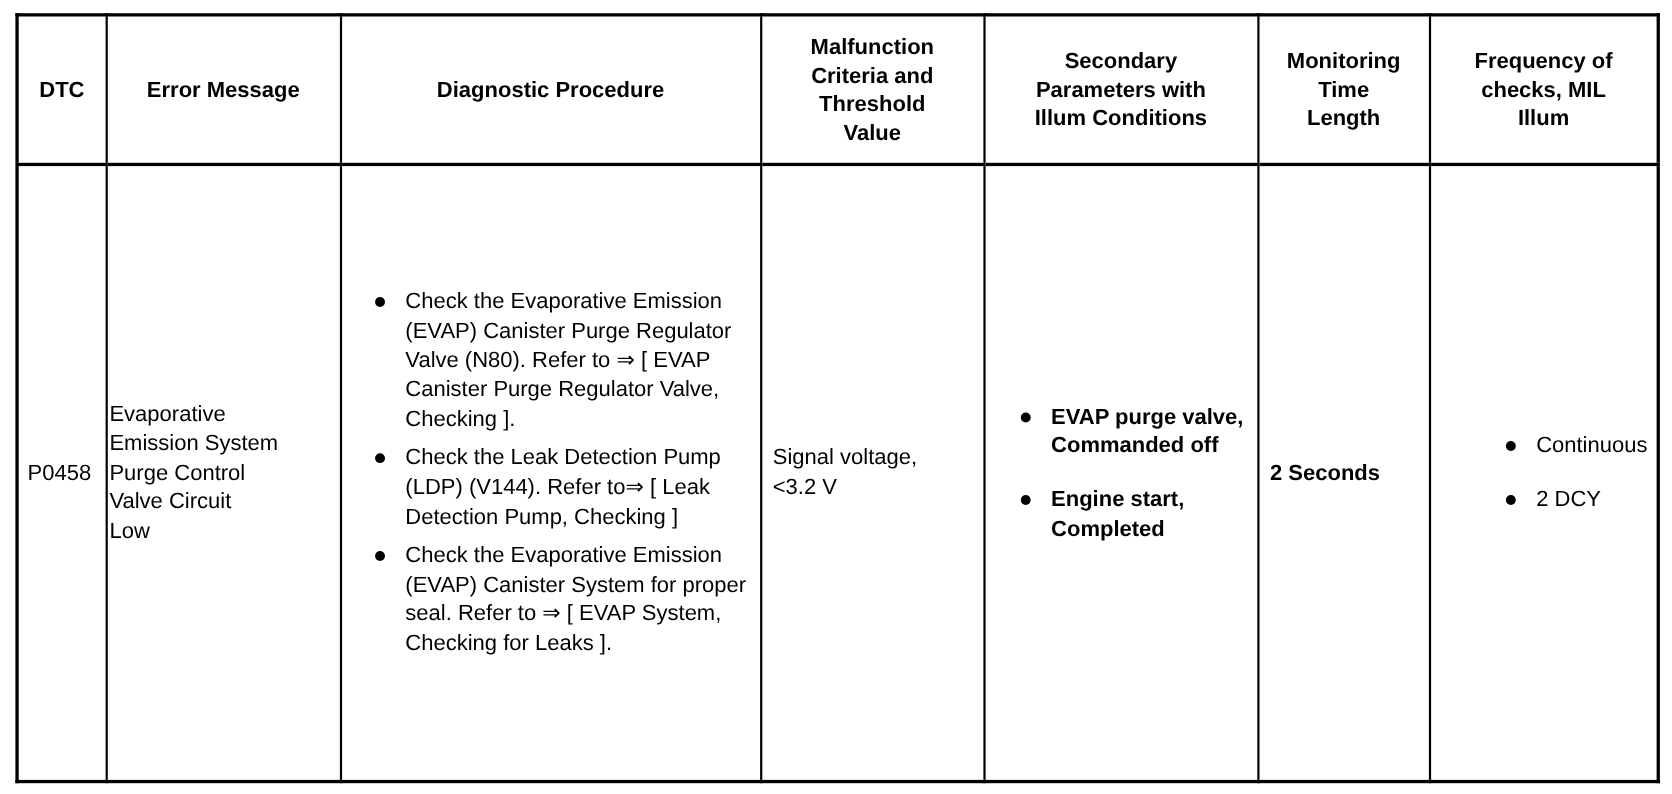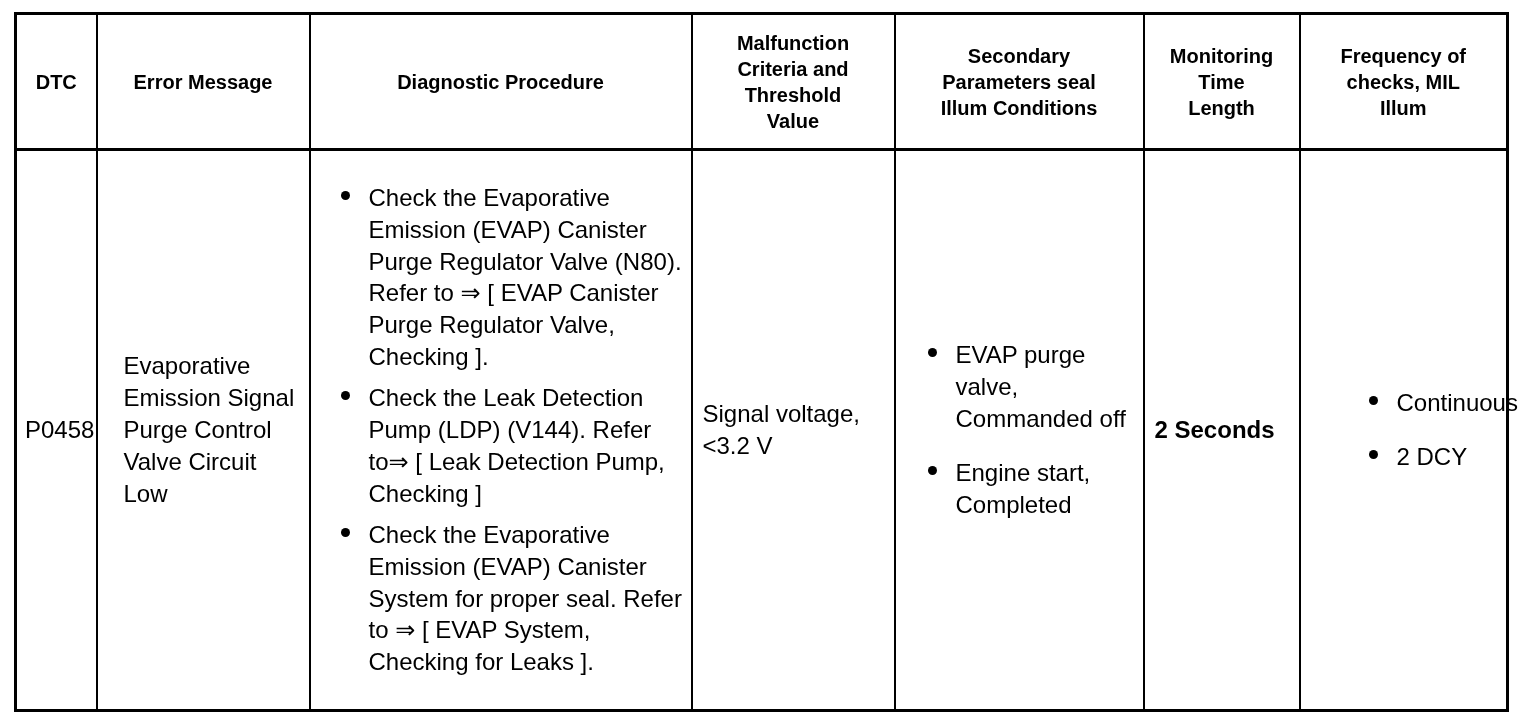--- a/index.html
+++ b/index.html
@@ -50,38 +50,38 @@
     vertical-align: middle;
     padding: 8px 6px;
     box-sizing: border-box;
     height: 136px;
   }
   thead th:last-child { border-right: none; }
 
   tbody td {
     border-right: 2px solid #000000;
     vertical-align: middle;
-    font-size: 24px;
+    font-size: 20px;
     line-height: 1.33;
     padding: 6px 8px;
     box-sizing: border-box;
   }
   tbody td:last-child { border-right: none; padding-left: 48px; }
 
   .cell-dtc {
     text-align: left;
     padding-left: 8px;
     white-space: nowrap;
   }
   .cell-error,
   .cell-malf,
   .cell-mon {
     text-align: left;
   }
-  .cell-error { padding-left: 26px; }
+  .cell-error { padding-left: 2px; }
   .cell-malf  { padding-left: 10px; }
   .cell-mon   { padding-left: 10px; font-weight: bold; }
 
   .wrapline { display: block; }
 
   
   ul.bullets {
     list-style: none;
     margin: 0;
     padding: 0;
@@ -99,21 +99,21 @@
     width: 9px;
     height: 9px;
     border-radius: 50%;
     background: #000000;
   }
   ul.proc-bullets > li + li { margin-top: 9px; }
   ul.sec-bullets  > li + li { margin-top: 22px; }
   ul.freq-bullets > li + li { margin-top: 22px; }
 
   ul.proc-bullets { padding-left: 14px; }
-  ul.sec-bullets  { padding-left: 16px; }
+  ul.sec-bullets  { padding-left: 16px; font-weight: bold; }
   ul.freq-bullets { padding-left: 12px; }
 </style>
 </head>
 <body>
 
 <div class="sheet">
   <table class="dtc-table">
     <colgroup>
       <col class="c-dtc">
       <col class="c-error">
@@ -135,42 +135,42 @@
           <span class="wrapline">Diagnostic Procedure</span>
         </th>
         <th>
           <span class="wrapline">Malfunction</span>
           <span class="wrapline">Criteria and</span>
           <span class="wrapline">Threshold</span>
           <span class="wrapline">Value</span>
         </th>
         <th>
           <span class="wrapline">Secondary</span>
-          <span class="wrapline">Parameters seal</span>
+          <span class="wrapline">Parameters with</span>
           <span class="wrapline">Illum Conditions</span>
         </th>
         <th>
           <span class="wrapline">Monitoring</span>
           <span class="wrapline">Time</span>
           <span class="wrapline">Length</span>
         </th>
         <th>
           <span class="wrapline">Frequency of</span>
           <span class="wrapline">checks, MIL</span>
           <span class="wrapline">Illum</span>
         </th>
       </tr>
     </thead>
     <tbody>
       <tr>
         <td class="cell-dtc">P0458</td>
 
         <td class="cell-error">
           <span class="wrapline">Evaporative</span>
-          <span class="wrapline">Emission Signal</span>
+          <span class="wrapline">Emission System</span>
           <span class="wrapline">Purge Control</span>
           <span class="wrapline">Valve Circuit</span>
           <span class="wrapline">Low</span>
         </td>
 
         <td class="cell-proc">
           <ul class="bullets proc-bullets">
             <li>Check the Evaporative Emission (EVAP) Canister Purge Regulator Valve (N80). Refer to ⇒ [ EVAP Canister Purge Regulator Valve, Checking ].</li>
             <li>Check the Leak Detection Pump (LDP) (V144). Refer to⇒ [ Leak Detection Pump, Checking ]</li>
             <li>Check the Evaporative Emission (EVAP) Canister System for proper seal. Refer to ⇒ [ EVAP System, Checking for Leaks ].</li>

